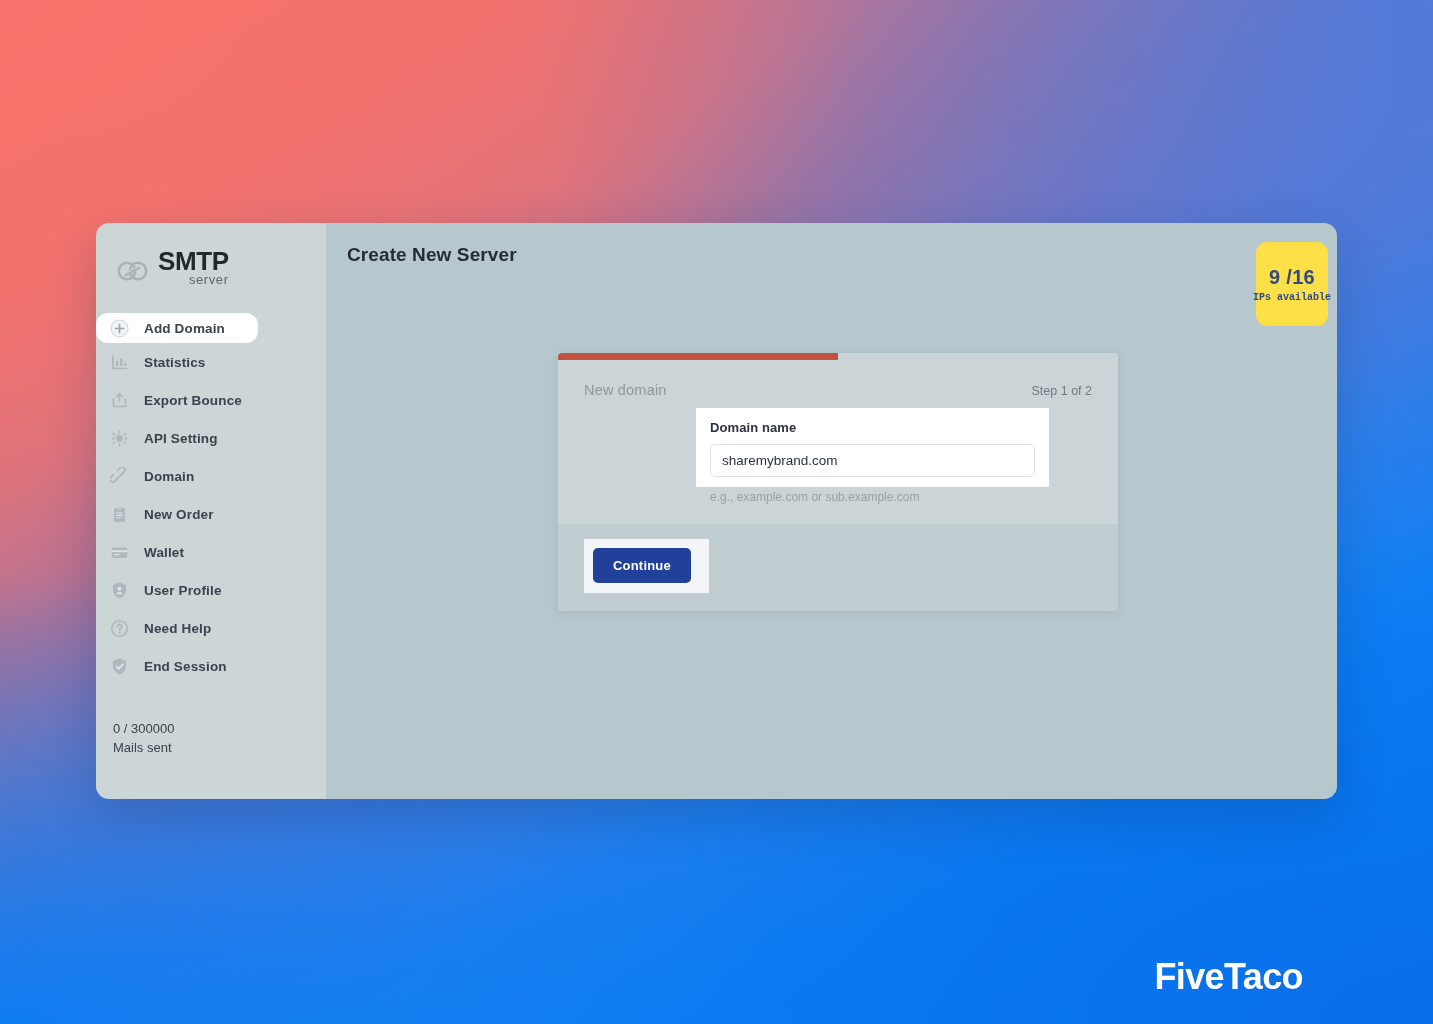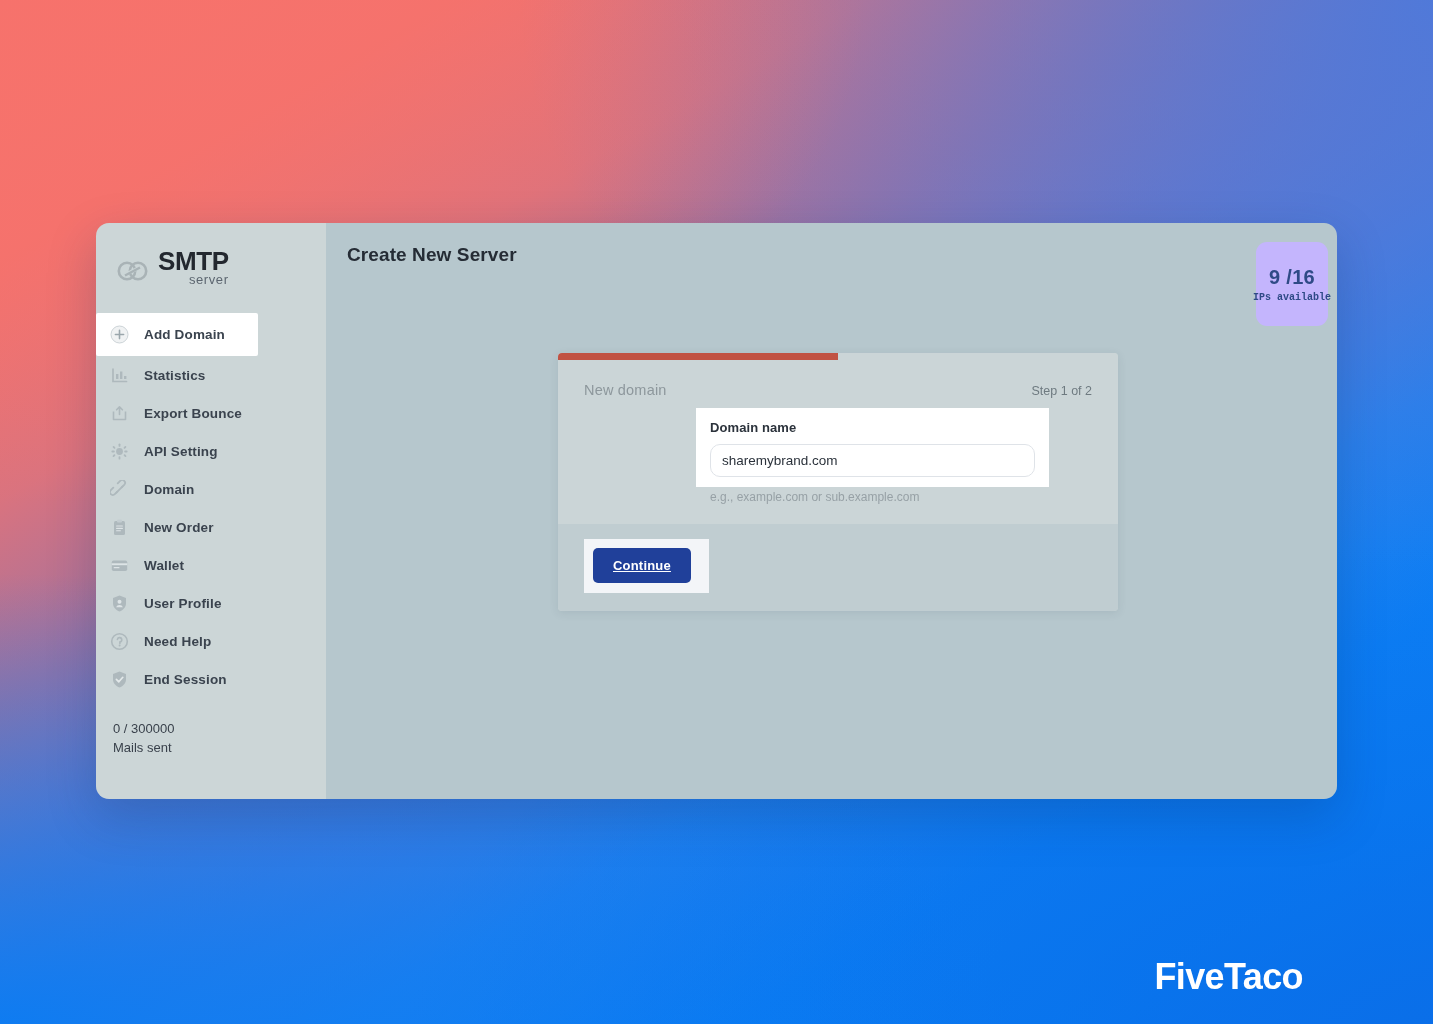--- a/index.html
+++ b/index.html
@@ -96,22 +96,22 @@
     height: 38px;
     padding-left: 12px;
     margin-bottom: 0;
     cursor: pointer;
   }
   .nav-item + .nav-item { margin-top: 0; }
 
   .nav-item.active {
     background: #ffffff;
     width: 162px;
-    border-radius: 2px;
-    height: 43px;
+    border-radius: 12px;
+    height: 30px;
   }
   .nav-label {
     font-size: 13.5px;
     font-weight: 600;
     color: #3a434e;
     letter-spacing: 0.15px;
   }
   .nav-icon {
     width: 22px;
     height: 22px;
@@ -234,21 +234,21 @@
     font-size: 13px;
     font-weight: 600;
     color: #2b323b;
     margin-bottom: 9px;
     letter-spacing: 0.1px;
   }
   .text-input {
     width: 100%;
     height: 33px;
     border: 1px solid #dfe3e8;
-    border-radius: 10px;
+    border-radius: 5px;
     background: #ffffff;
     font-family: "Liberation Sans", sans-serif;
     font-size: 13.5px;
     color: #2b323b;
     padding: 0 11px;
     outline: none;
   }
   .field-hint {
     font-size: 12px;
     color: #97a1a6;
@@ -315,21 +315,20 @@
     background: #20409a;
     color: #ffffff;
     border: none;
     border-radius: 5px;
     font-family: "Liberation Sans", sans-serif;
     font-size: 13px;
     font-weight: 600;
     padding: 10px 20px;
     cursor: pointer;
     letter-spacing: 0.2px;
-    text-decoration: underline;
   }
 
   
   #watermark {
     position: absolute;
     right: 130px;
     bottom: 26px;
     font-size: 36px;
     font-weight: 700;
     color: #ffffff;
@@ -490,21 +489,21 @@
         <div>0 / 300000</div>
         <div>Mails sent</div>
       </div>
 
     </aside>
 
     <main id="content">
 
       <h1 id="page-title">Create New Server</h1>
 
-      <div id="ip-badge" style="background: #c4b5fd; align-items: center;">
+      <div id="ip-badge" style="background: #fde047; align-items: center;">
         <span class="ip-count" style="color: rgb(47, 74, 134);">9 /16</span>
         <span class="ip-label" style="color: rgb(47, 74, 134); font-family: Liberation Mono, monospace;">IPs available</span>
       </div>
 
       <section id="form-card">
 
         <div id="progress-track">
           <div id="progress-fill" style="width: 50%; background: rgb(193, 82, 67);"></div>
         </div>
 

